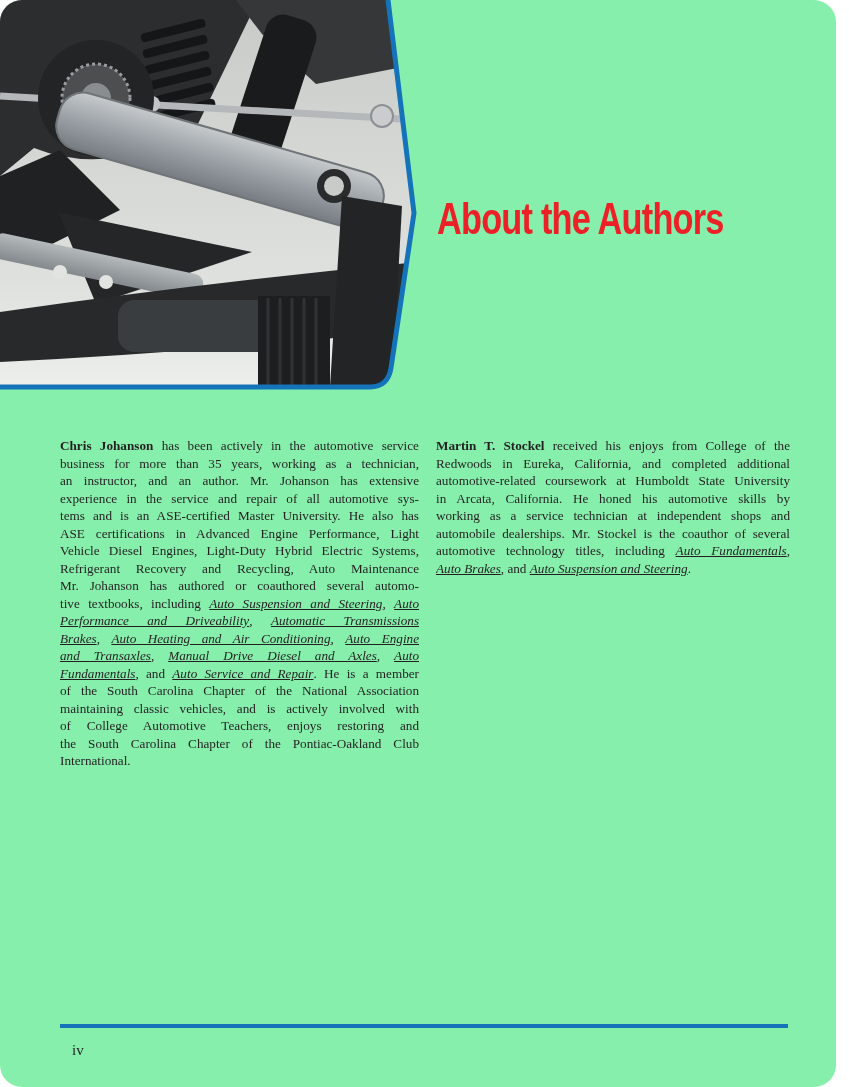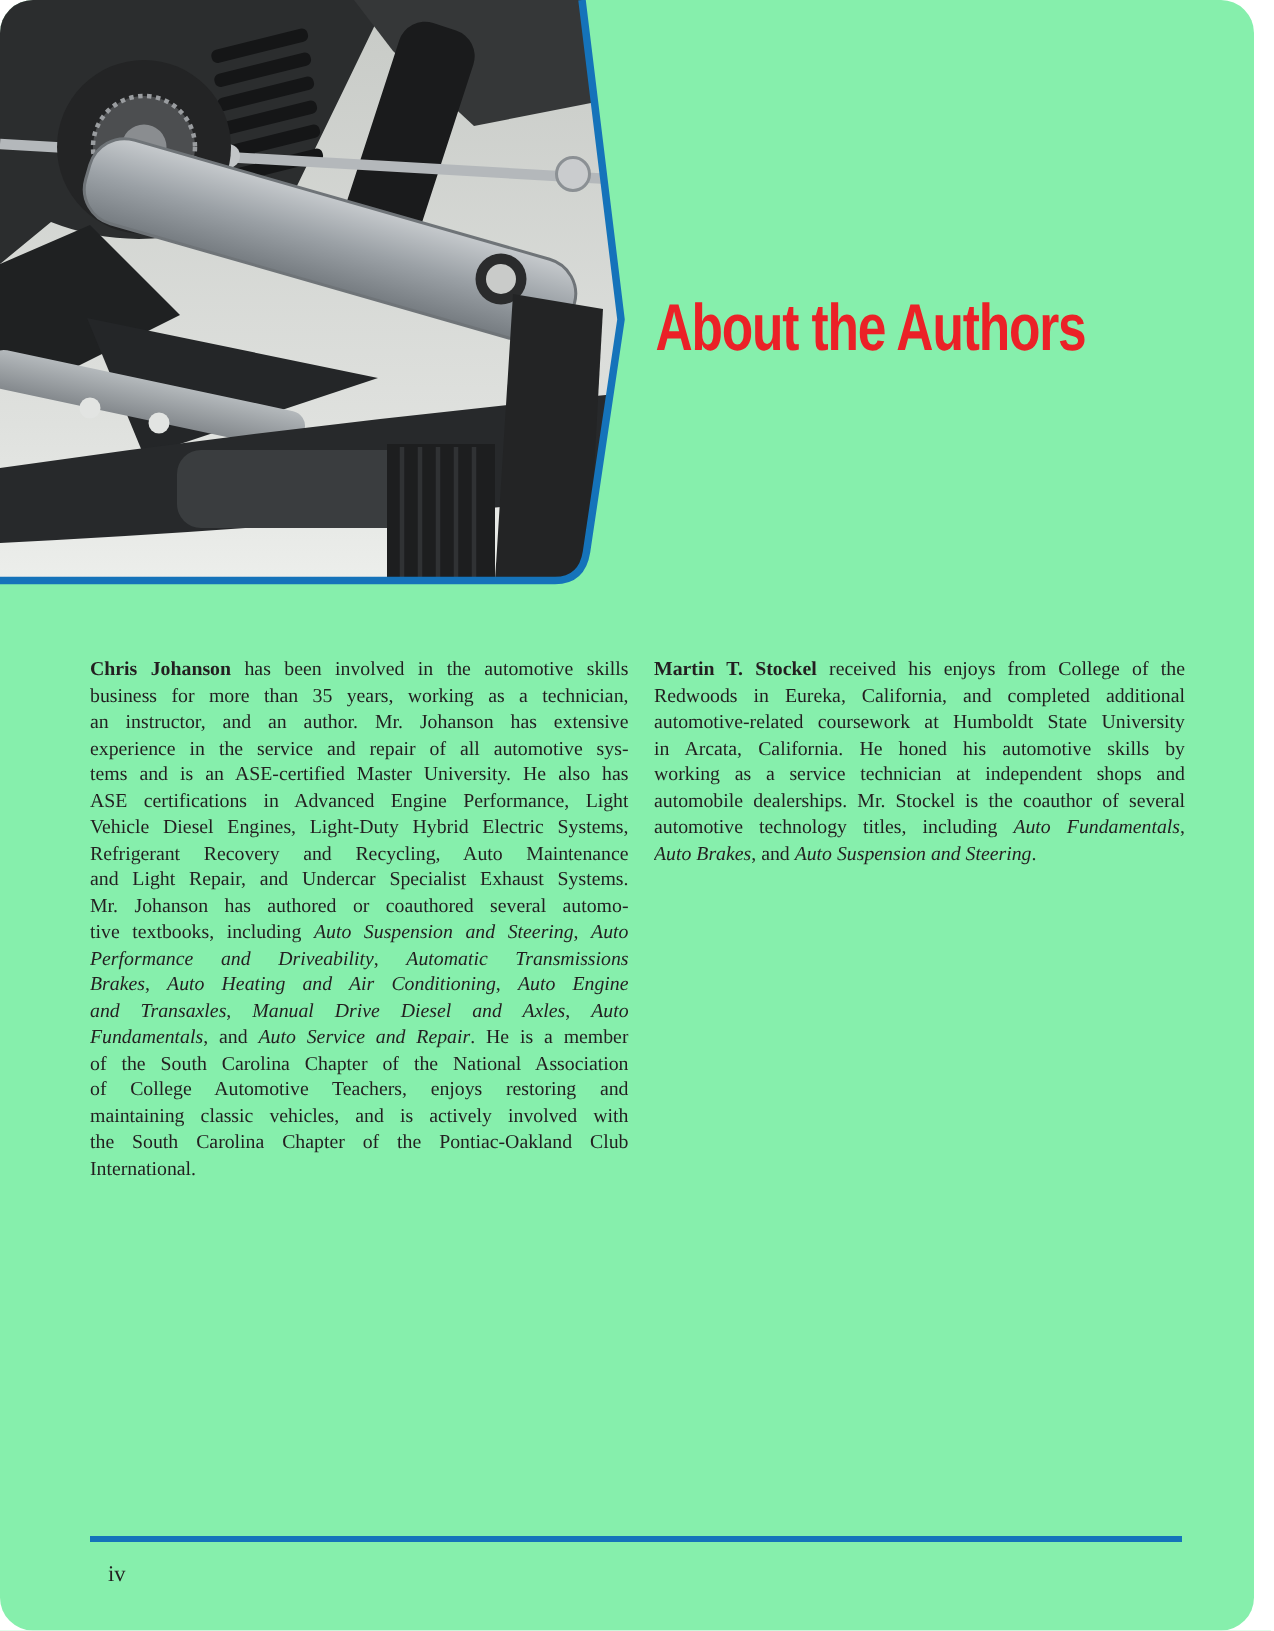--- a/index.html
+++ b/index.html
@@ -40,21 +40,21 @@
   .col-left{left:60px;width:359px;}
   .col-right{left:436px;width:354px;}
   .tline{
     height:17.5px;
     overflow:hidden;
     text-align:justify;
     text-align-last:justify;
   }
   .tline.lastline{text-align-last:left;}
   .tline span.b{font-weight:bold;}
-  .tline span.i{font-style:italic;}
+  .tline span.i{font-style:italic;text-decoration:underline;}
   .footer-rule{
     position:absolute;left:60px;top:1024px;width:728px;height:4px;
     background:var(--accent-blue);
   }
   .page-number{
     position:absolute;left:72px;top:1042px;
     font-size:15px;
   }
 </style>
 </head>
@@ -133,38 +133,37 @@
 
       <path d="M342,196 L402,206 L392,387 L330,387 Z" fill="#232425"></path>
     </g>
 
     <path d="M388,0 L414,213 L391,368 Q388,387 370,387 H0" fill="none" stroke="#1573BA" stroke-width="5" stroke-linejoin="round"></path>
   </svg>
 
   <h1 class="heading">About the Authors</h1>
 
   <div class="col col-left" id="col-left">
-      <div class="tline"><span class="b">Chris Johanson</span><span> has been involved in the automotive skills</span></div>
+      <div class="tline"><span class="b">Chris Johanson</span><span> has been actively in the automotive service</span></div>
       <div class="tline"><span>business for more than 35 years, working as a technician,</span></div>
       <div class="tline"><span>an instructor, and an author. Mr. Johanson has extensive</span></div>
       <div class="tline"><span>experience in the service and repair of all automotive sys-</span></div>
       <div class="tline"><span>tems and is an ASE-certified Master University. He also has</span></div>
       <div class="tline"><span>ASE certifications in Advanced Engine Performance, Light</span></div>
       <div class="tline"><span>Vehicle Diesel Engines, Light-Duty Hybrid Electric Systems,</span></div>
       <div class="tline"><span>Refrigerant Recovery and Recycling, Auto Maintenance</span></div>
-      <div class="tline"><span>and Light Repair, and Undercar Specialist Exhaust Systems.</span></div>
       <div class="tline"><span>Mr. Johanson has authored or coauthored several automo-</span></div>
       <div class="tline"><span>tive textbooks, including </span><span class="i">Auto Suspension and Steering</span><span>, </span><span class="i">Auto</span></div>
       <div class="tline"><span class="i">Performance and Driveability</span><span>, </span><span class="i">Automatic Transmissions</span></div>
       <div class="tline"><span class="i">Brakes</span><span>, </span><span class="i">Auto Heating and Air Conditioning</span><span>, </span><span class="i">Auto Engine</span></div>
       <div class="tline"><span class="i">and Transaxles</span><span>, </span><span class="i">Manual Drive Diesel and Axles</span><span>, </span><span class="i">Auto</span></div>
       <div class="tline"><span class="i">Fundamentals</span><span>, and </span><span class="i">Auto Service and Repair</span><span>. He is a member</span></div>
       <div class="tline"><span>of the South Carolina Chapter of the National Association</span></div>
+      <div class="tline"><span>maintaining classic vehicles, and is actively involved with</span></div>
       <div class="tline"><span>of College Automotive Teachers, enjoys restoring and</span></div>
-      <div class="tline"><span>maintaining classic vehicles, and is actively involved with</span></div>
       <div class="tline"><span>the South Carolina Chapter of the Pontiac-Oakland Club</span></div>
       <div class="tline lastline"><span>International.</span></div>
     </div>
   <div class="col col-right" id="col-right">
       <div class="tline"><span class="b">Martin T. Stockel</span><span> received his enjoys from College of the</span></div>
       <div class="tline"><span>Redwoods in Eureka, California, and completed additional</span></div>
       <div class="tline"><span>automotive-related coursework at Humboldt State University</span></div>
       <div class="tline"><span>in Arcata, California. He honed his automotive skills by</span></div>
       <div class="tline"><span>working as a service technician at independent shops and</span></div>
       <div class="tline"><span>automobile dealerships. Mr. Stockel is the coauthor of several</span></div>

